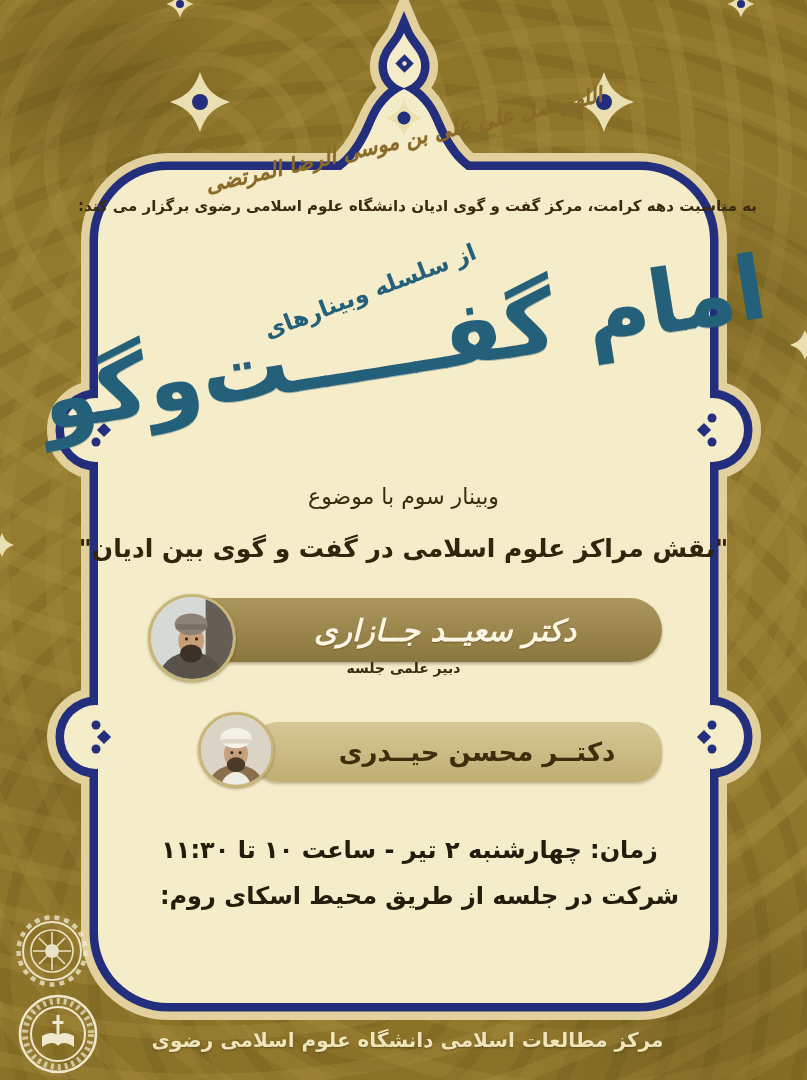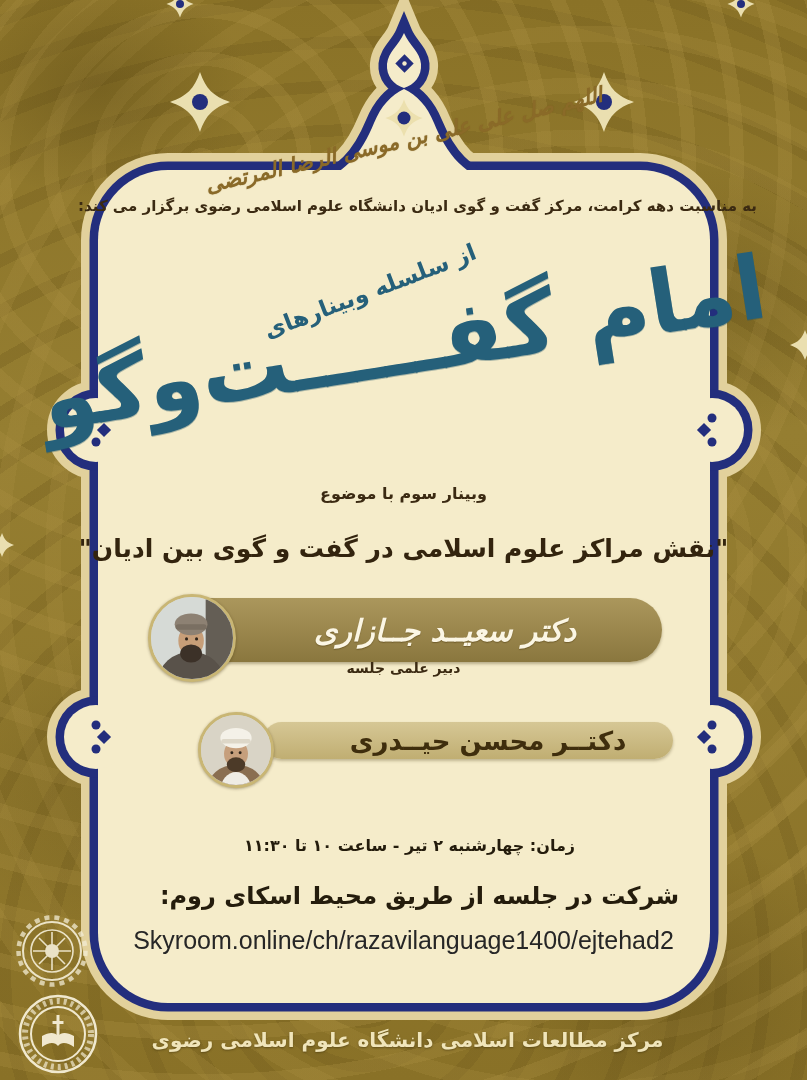--- a/index.html
+++ b/index.html
@@ -34,21 +34,21 @@
   .series-label{
     top:278px; left:170px; width:400px; text-align:center; white-space:nowrap;
     transform:rotate(-21deg);
     color:#25607a; font-size:23px; font-weight:bold;
   }
   .main-title{
     top:292px; color:#25607a; font-size:88px; font-weight:bold;
     transform:rotate(-9deg);
     text-shadow:0 1px 0 rgba(30,80,100,.35);
   }
-  .webinar-heading{ top:484px; color:#3b2a12; font-size:16px; font-weight:bold; }
+  .webinar-heading{ top:484px; color:#3b2a12; font-size:22px; font-weight:normal; }
   .webinar-topic{ top:534px; color:#33240e; font-size:25px; font-weight:bold; }
 
   .speaker-banner{
     top:598px; left:168px; width:494px; height:64px; border-radius:32px;
     background:linear-gradient(180deg,#ab975c,#8a773e);
     box-shadow:0 2px 3px rgba(70,55,15,.35);
   }
   .speaker-banner .name{
     position:absolute; left:90px; right:30px; top:0; bottom:0;
     display:flex; align-items:center; justify-content:center;
@@ -58,32 +58,32 @@
   }
   .photo{
     border-radius:50%; overflow:hidden; border:3px solid #c9b674;
     box-shadow:0 1px 3px rgba(60,45,10,.4); background:#d8dcd8;
   }
   .photo svg{ display:block; width:100%; height:100%; }
   .photo-speaker{ top:594px; left:148px; width:88px; height:88px; }
 
   .secretary-label{ top:660px; color:#3b2a12; font-size:14px; font-weight:bold; }
   .secretary-banner{
-    top:722px; left:263px; width:410px; height:37px; border-radius:26px;
+    top:722px; left:252px; width:410px; height:60px; border-radius:26px;
     background:linear-gradient(180deg,#d6c795,#c0ae72);
     box-shadow:0 2px 3px rgba(70,55,15,.3);
   }
   .secretary-banner .name{
     position:absolute; left:60px; right:20px; top:0; bottom:0;
     display:flex; align-items:center; justify-content:center;
     color:#3f2e0d; font-size:26px; font-weight:bold; white-space:nowrap;
   }
   .photo-secretary{ top:712px; left:198px; width:76px; height:76px; }
 
-  .time-line{ top:836px; color:#241c0c; font-size:16px; font-weight:bold;margin-left:12px; }
+  .time-line{ top:836px; color:#241c0c; font-size:24px; font-weight:bold;margin-left:12px; }
   .join-line{ top:882px; color:#241c0c; font-size:24px; font-weight:bold;margin-left:32px; }
   .url-line{
     top:926px; color:#262626; font-size:25px;
     font-family:"Liberation Sans", sans-serif; direction:ltr;
   }
   .footer-line{
     top:1028px; color:#f0e5ba; font-size:20px; font-weight:bold;
     text-shadow:0 1px 2px rgba(70,55,15,.6);
     padding-left:8px;
   }
@@ -212,17 +212,16 @@
       <ellipse cx="38" cy="54" rx="10" ry="8" fill="#4c3a28"></ellipse>
       <ellipse cx="38" cy="25" rx="17" ry="11" fill="#f4f1e8"></ellipse>
       <rect x="22" y="26" width="32" height="5" rx="2.5" fill="#ddd7c8"></rect>
       <circle cx="33.5" cy="41" r="1.6" fill="#2e241a"></circle>
       <circle cx="42.5" cy="41" r="1.6" fill="#2e241a"></circle>
     </svg>
   </div>
 
   <div class="abs center-line time-line" dir="rtl">زمان: چهارشنبه ۲ تیر - ساعت ۱۰ تا ۱۱:۳۰</div>
   <div class="abs center-line join-line" dir="rtl">شرکت در جلسه از طریق محیط اسکای روم:</div>
-  <div class="abs center-line url-line">Skyroom.online/ch/razavilanguage1400/ejtehad2</div>
 
   <div class="abs center-line footer-line" dir="rtl">مرکز مطالعات اسلامی دانشگاه علوم اسلامی رضوی</div>
 
 </div>
 
 </body></html>

